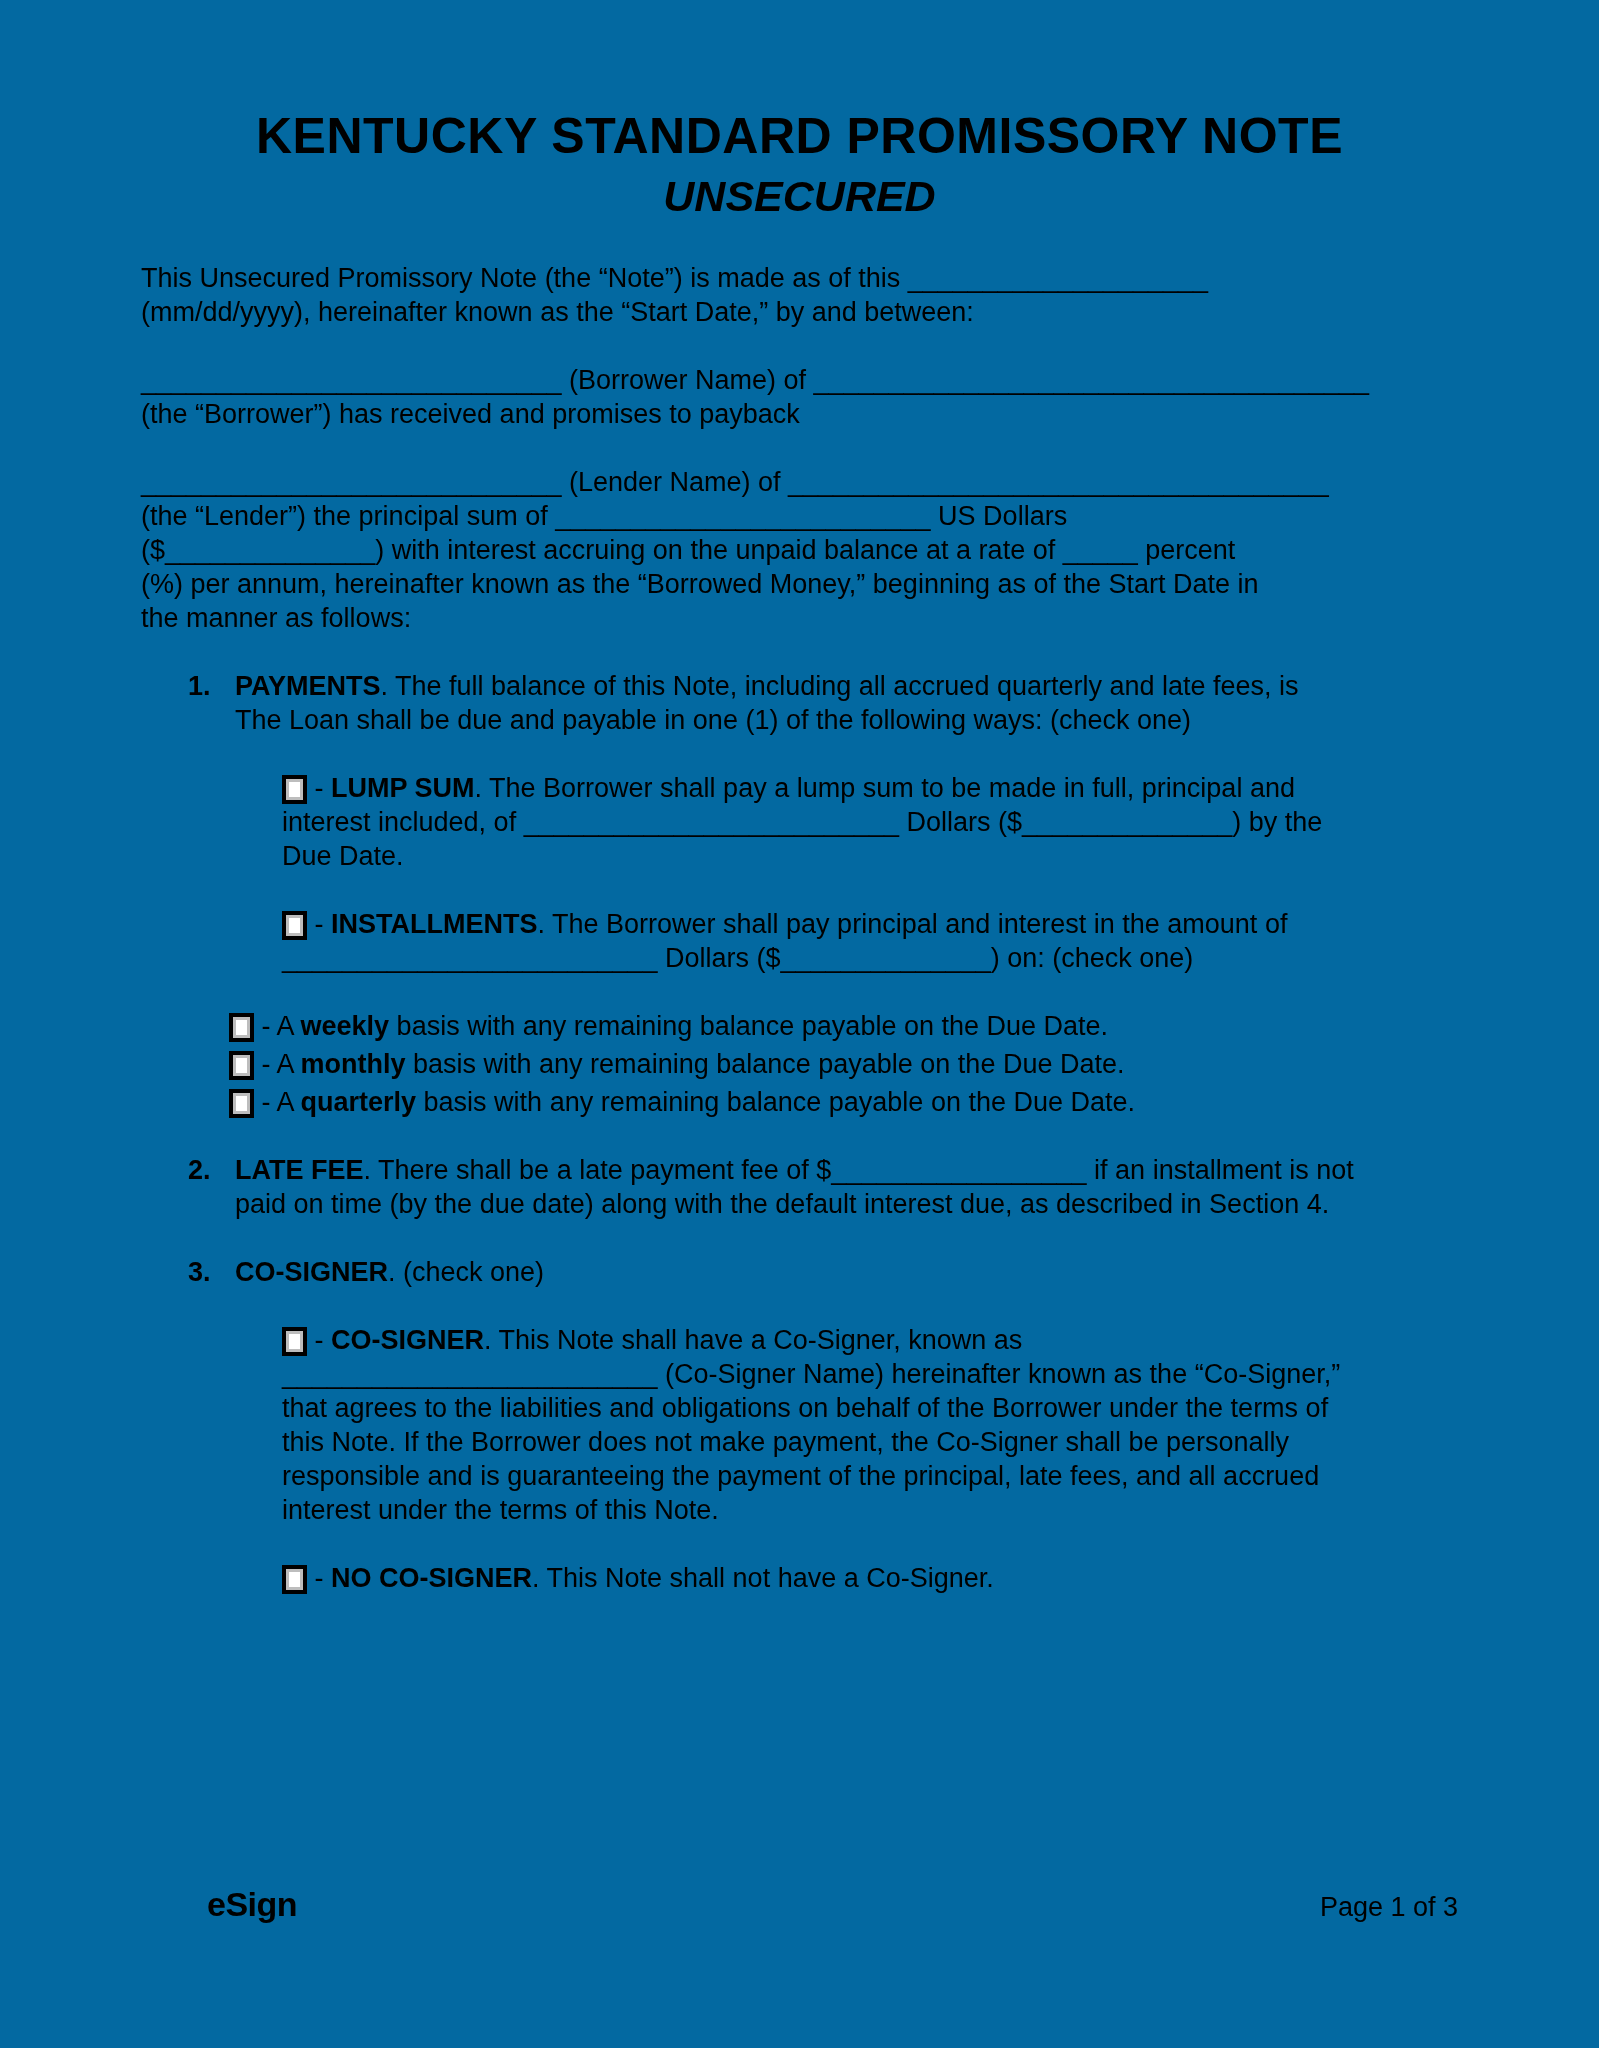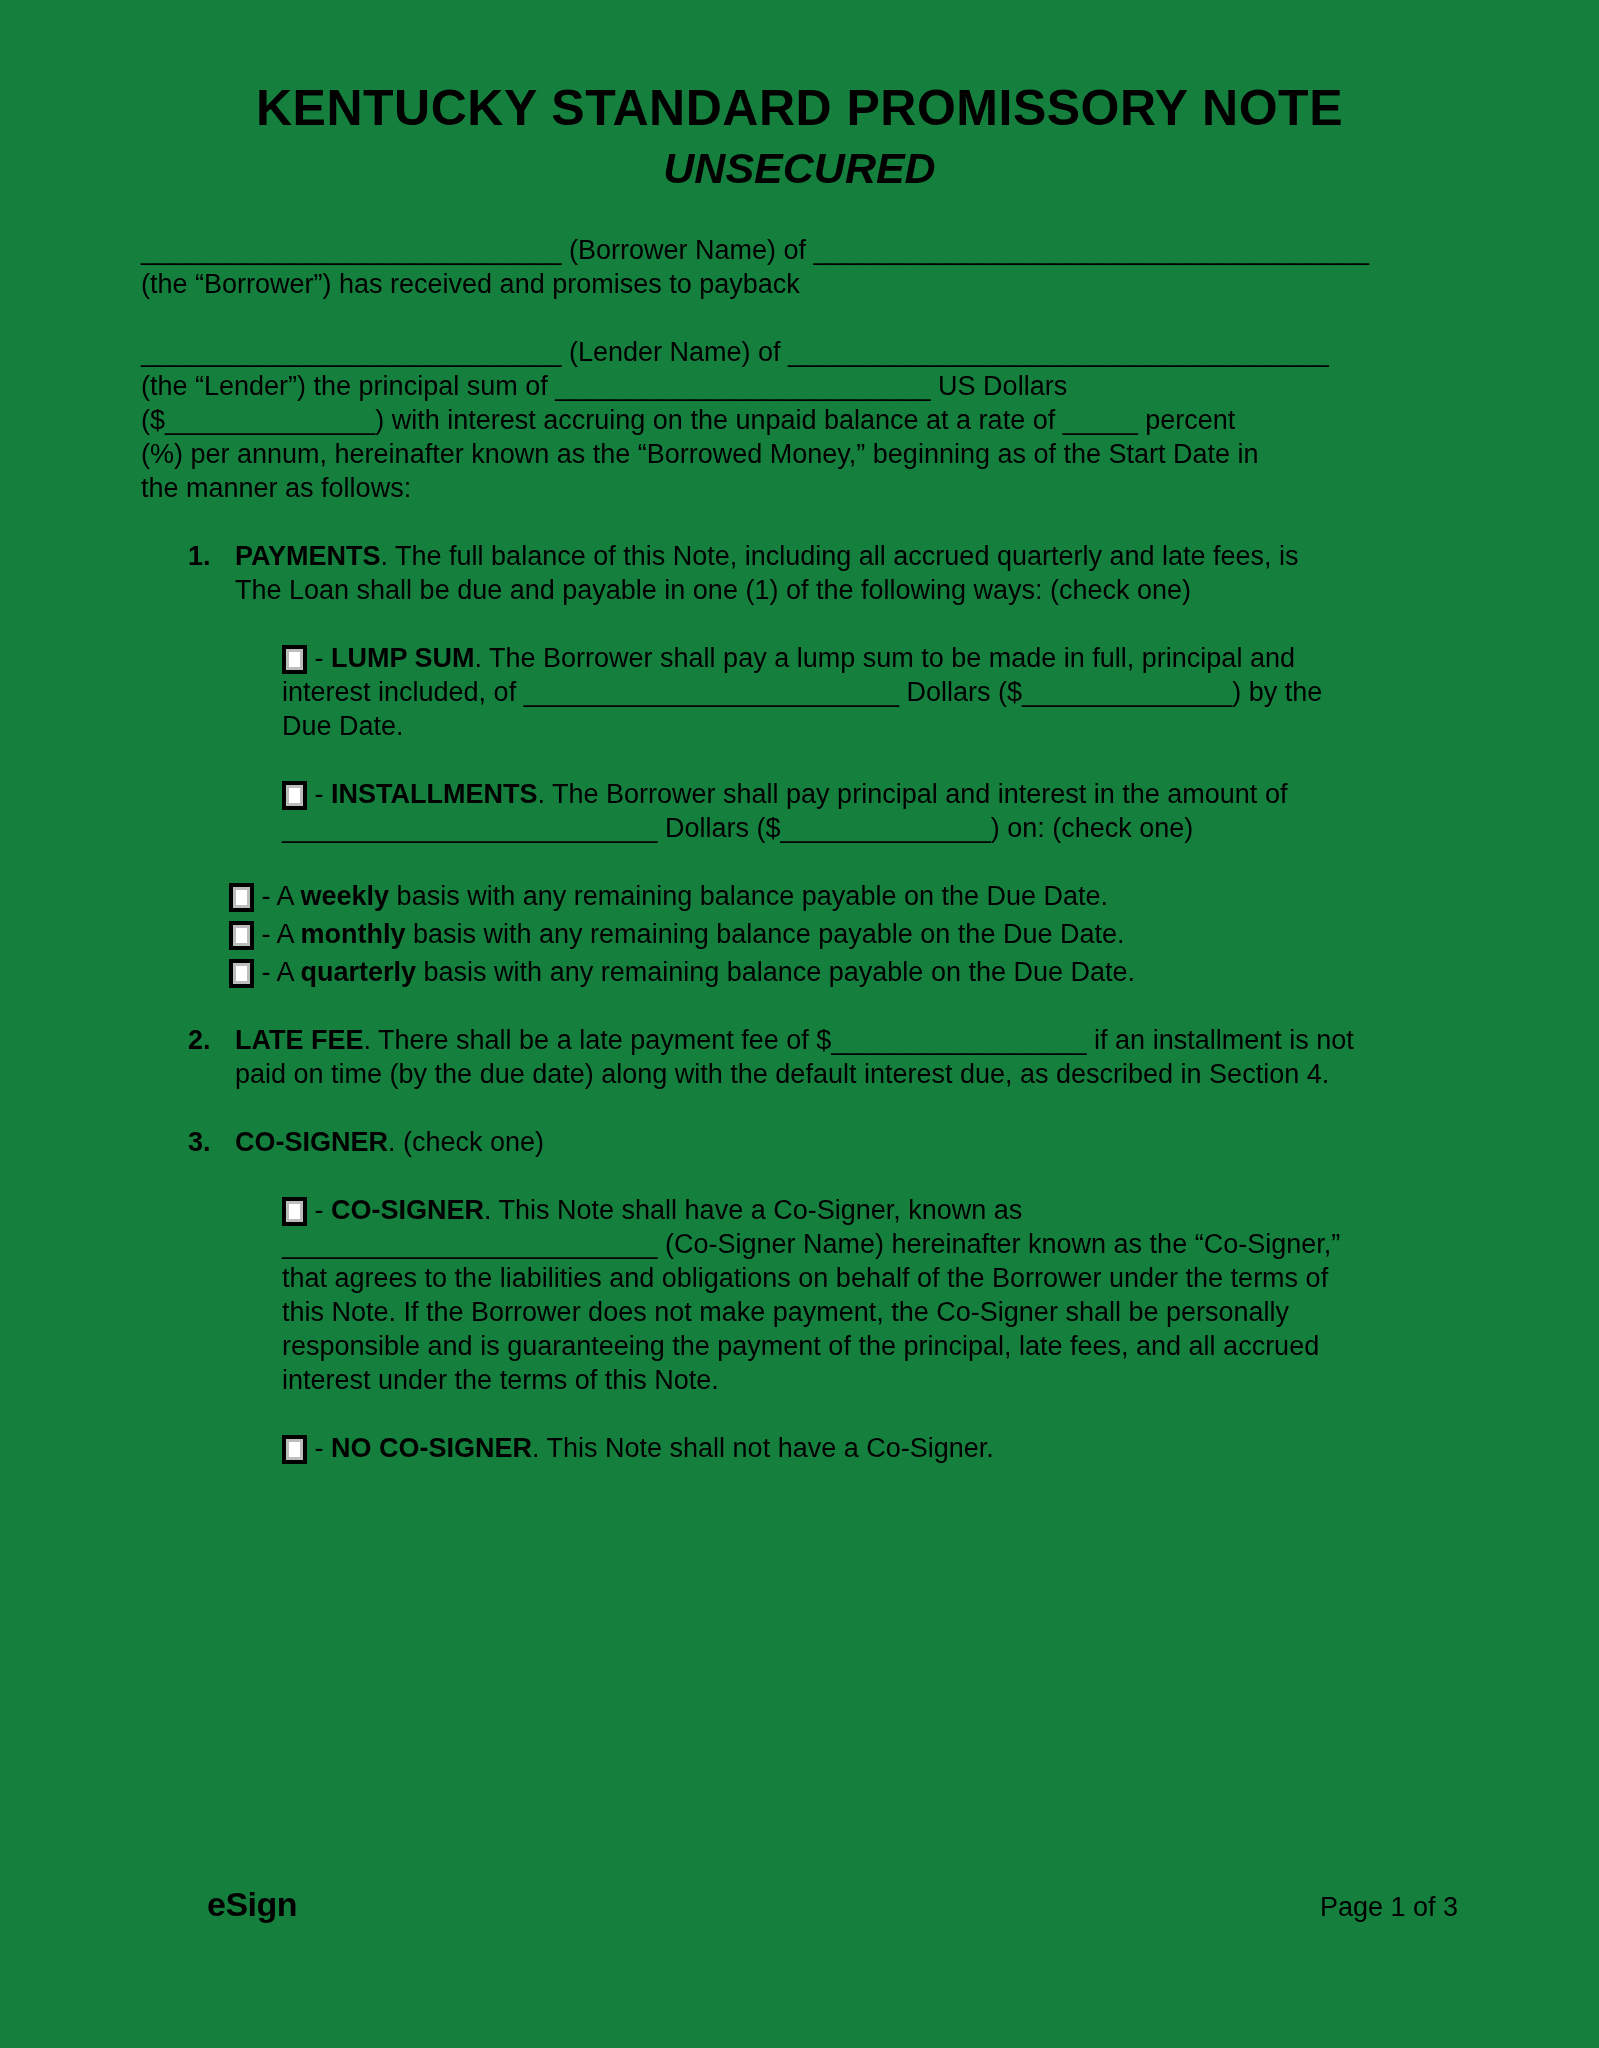--- a/index.html
+++ b/index.html
@@ -1,25 +1,25 @@
 <!DOCTYPE html>
 <html><head>
 <meta charset="utf-8">
 <style>
   html,body{margin:0;padding:0;background:#e8e8e8;}
   .page{
     position:relative;
     width:1599px;height:2048px;
-    background:#15803d;
+    background:#0369a1;
     color:#000000;
     font-family:"Liberation Sans", sans-serif;
     font-size:27px;
     line-height:34px;
     box-sizing:border-box;
-    padding:80px 141px 0 141px;
+    padding:108px 141px 0 141px;
     overflow:hidden;
     margin:0 auto;
   }
   h1.doc-title{
     margin:0;
     text-align:center;
     font-size:50px;
     line-height:1.15;
     font-weight:bold;
     letter-spacing:0.5px;
@@ -71,20 +71,24 @@
 </style>
 </head>
 <body>
 
 <div class="page">
   <h1 class="doc-title">KENTUCKY STANDARD PROMISSORY NOTE</h1>
   <h2 class="doc-subtitle">UNSECURED</h2>
 
   <div id="doc-body">
       <div class="block">
+        <div class="line"><span>This Unsecured Promissory Note (the “Note”) is made as of this </span><span class="blank">____________________</span></div>
+        <div class="line"><span>(mm/dd/yyyy), hereinafter known as the “Start Date,” by and between:</span></div>
+      </div>
+      <div class="block">
         <div class="line"><span class="blank">____________________________</span><span> (Borrower Name) of </span><span class="blank">_____________________________________</span></div>
         <div class="line"><span>(the “Borrower”) has received and promises to payback</span></div>
       </div>
       <div class="block">
         <div class="line"><span class="blank">____________________________</span><span> (Lender Name) of </span><span class="blank">____________________________________</span></div>
         <div class="line"><span>(the “Lender”) the principal sum of </span><span class="blank">_________________________</span><span> US Dollars</span></div>
         <div class="line"><span>($</span><span class="blank">______________</span><span>) with interest accruing on the unpaid balance at a rate of </span><span class="blank">_____</span><span> percent</span></div>
         <div class="line"><span>(%) per annum, hereinafter known as the “Borrowed Money,” beginning as of the Start Date in</span></div>
         <div class="line"><span>the manner as follows:</span></div>
       </div>

